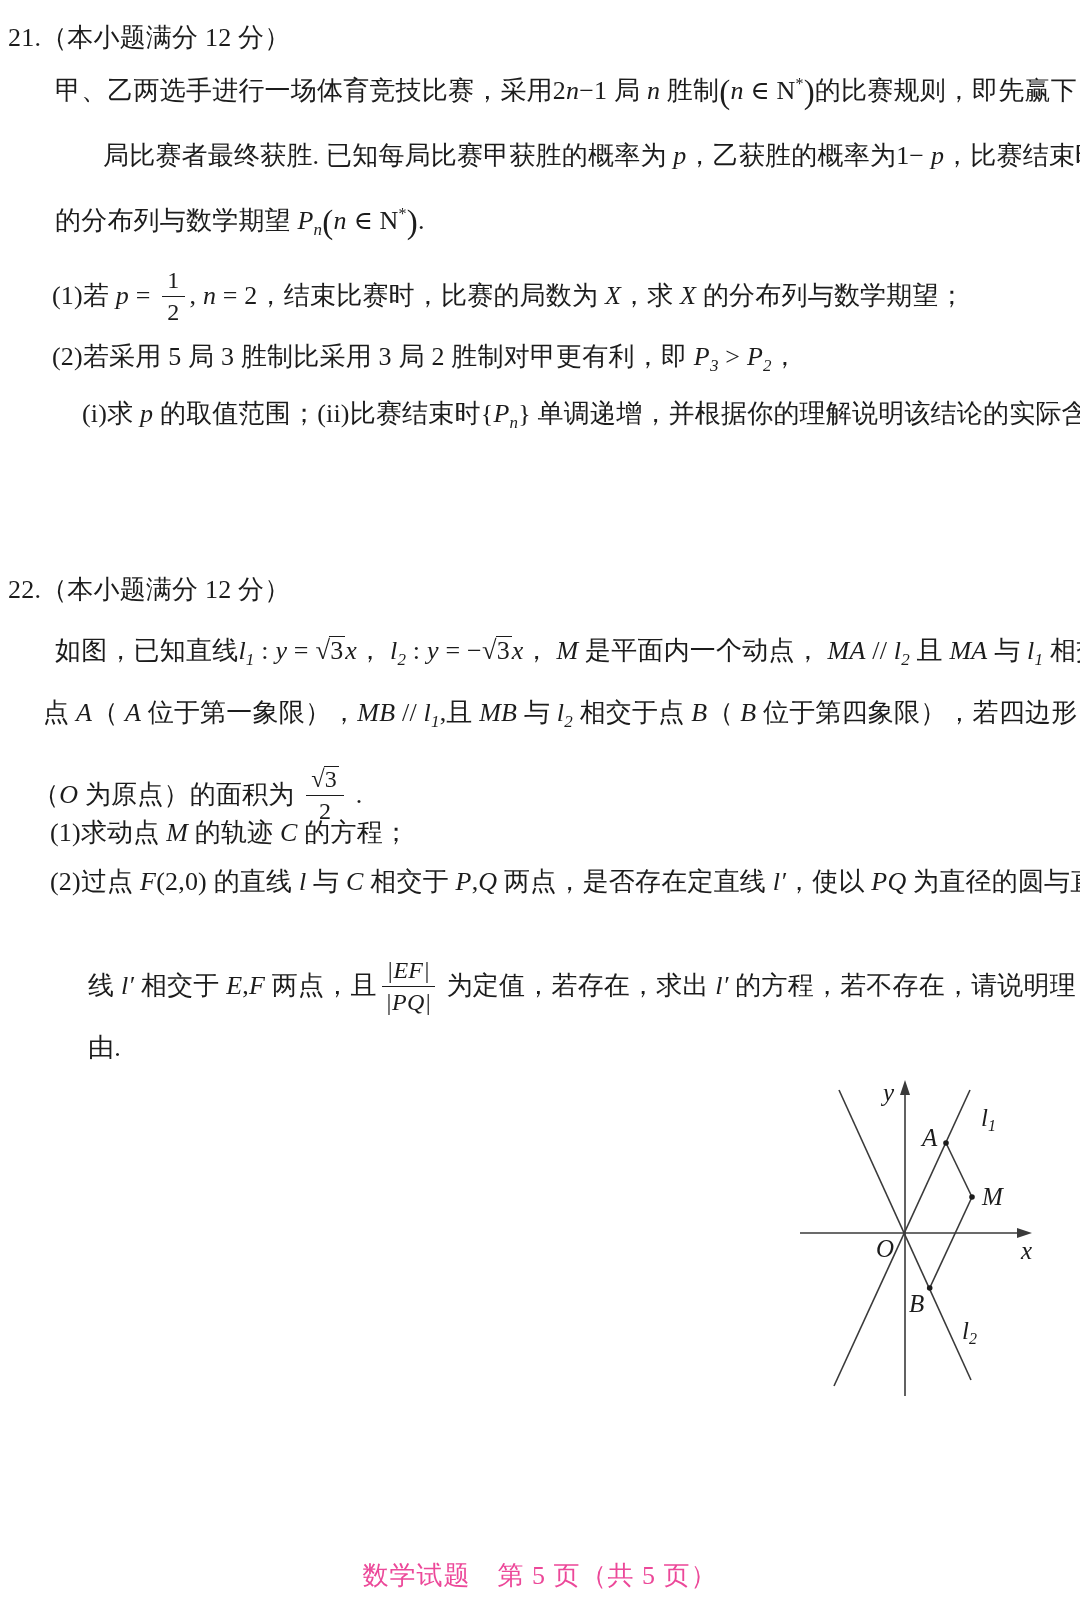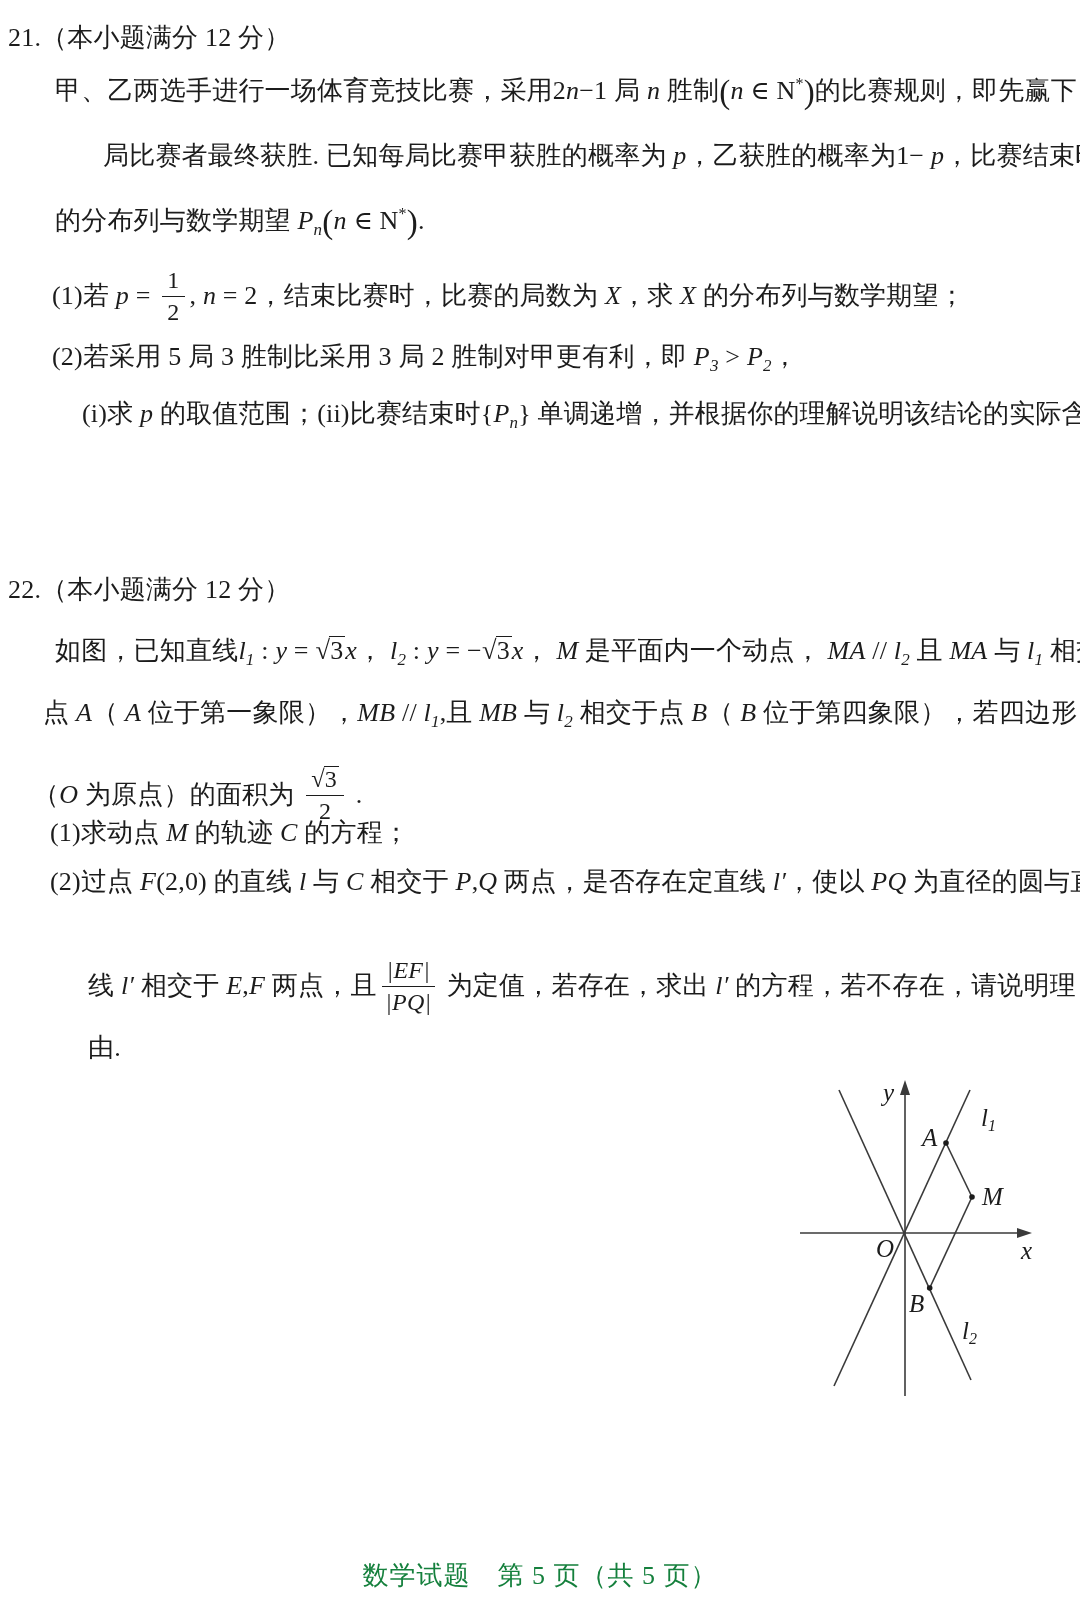--- a/index.html
+++ b/index.html
@@ -31,21 +31,21 @@
   .frac .den{display:block;padding-top:2px;}
   .figure{position:absolute;left:788px;top:1078px;width:262px;height:322px;}
   .figure svg{position:absolute;left:0;top:0;}
   .fig-label{
     position:absolute;font-style:italic;font-size:25px;line-height:1;
     font-family:"Liberation Serif","DejaVu Serif",serif;
   }
   .fig-label sub{font-size:16px;font-style:italic;vertical-align:-5px;line-height:0;}
   .footer{
     position:absolute;left:0;top:1558px;width:100%;
-    text-align:center;font-size:26px;letter-spacing:1px;color:#15803d;
+    text-align:center;font-size:26px;letter-spacing:1px;color:#ec4899;
   }
 </style>
 </head>
 <body>
 
 <div class="page">
 
   <div id="content">
       <div class="line" style="top: 20px; left: 8px;"><span class="s-cn">21.（本小题满分 12 分）</span></div>
       <div class="line" style="top: 73px; left: 55px;"><span class="s-cn">甲、乙两选手进行一场体育竞技比赛，采用</span><span class="s-rm">2</span><span class="s-it">n</span><span class="s-rm">−1</span><span class="s-cn"> 局 </span><span class="s-it">n</span><span class="s-cn"> 胜制</span><span class="s-big">(</span><span class="s-it">n</span><span class="s-rm"> ∈ N</span><span class="s-sup">*</span><span class="s-big">)</span><span class="s-cn">的比赛规则，即先赢下 </span></div>

